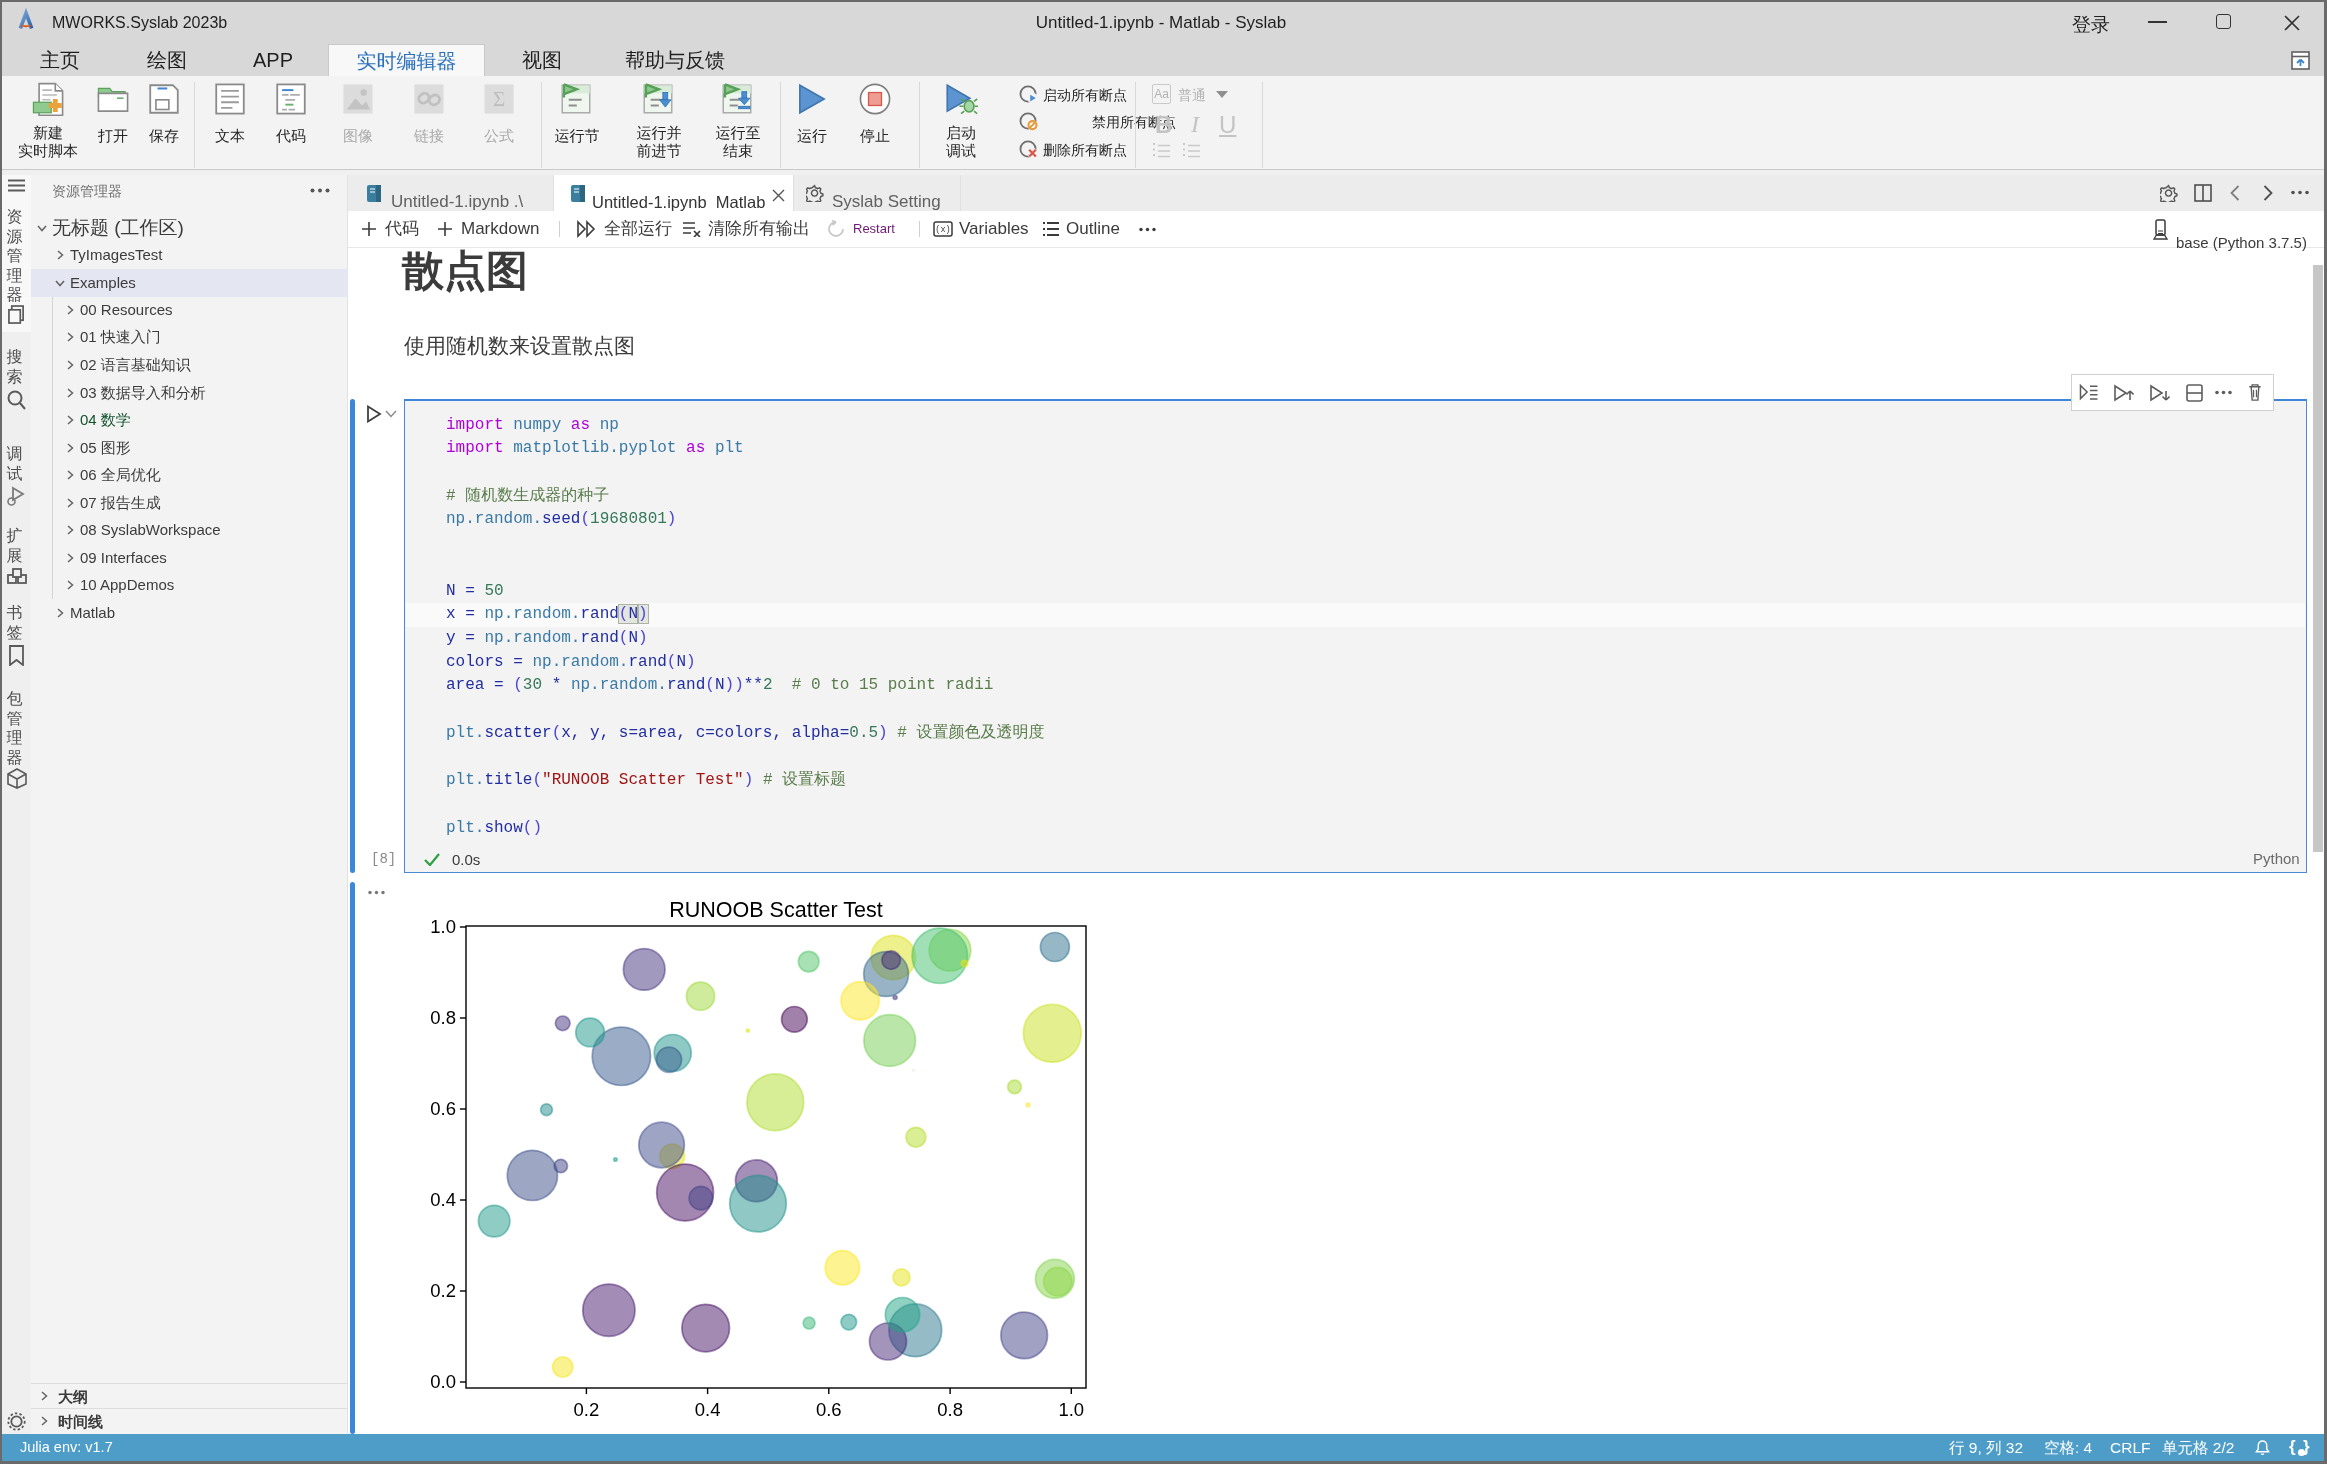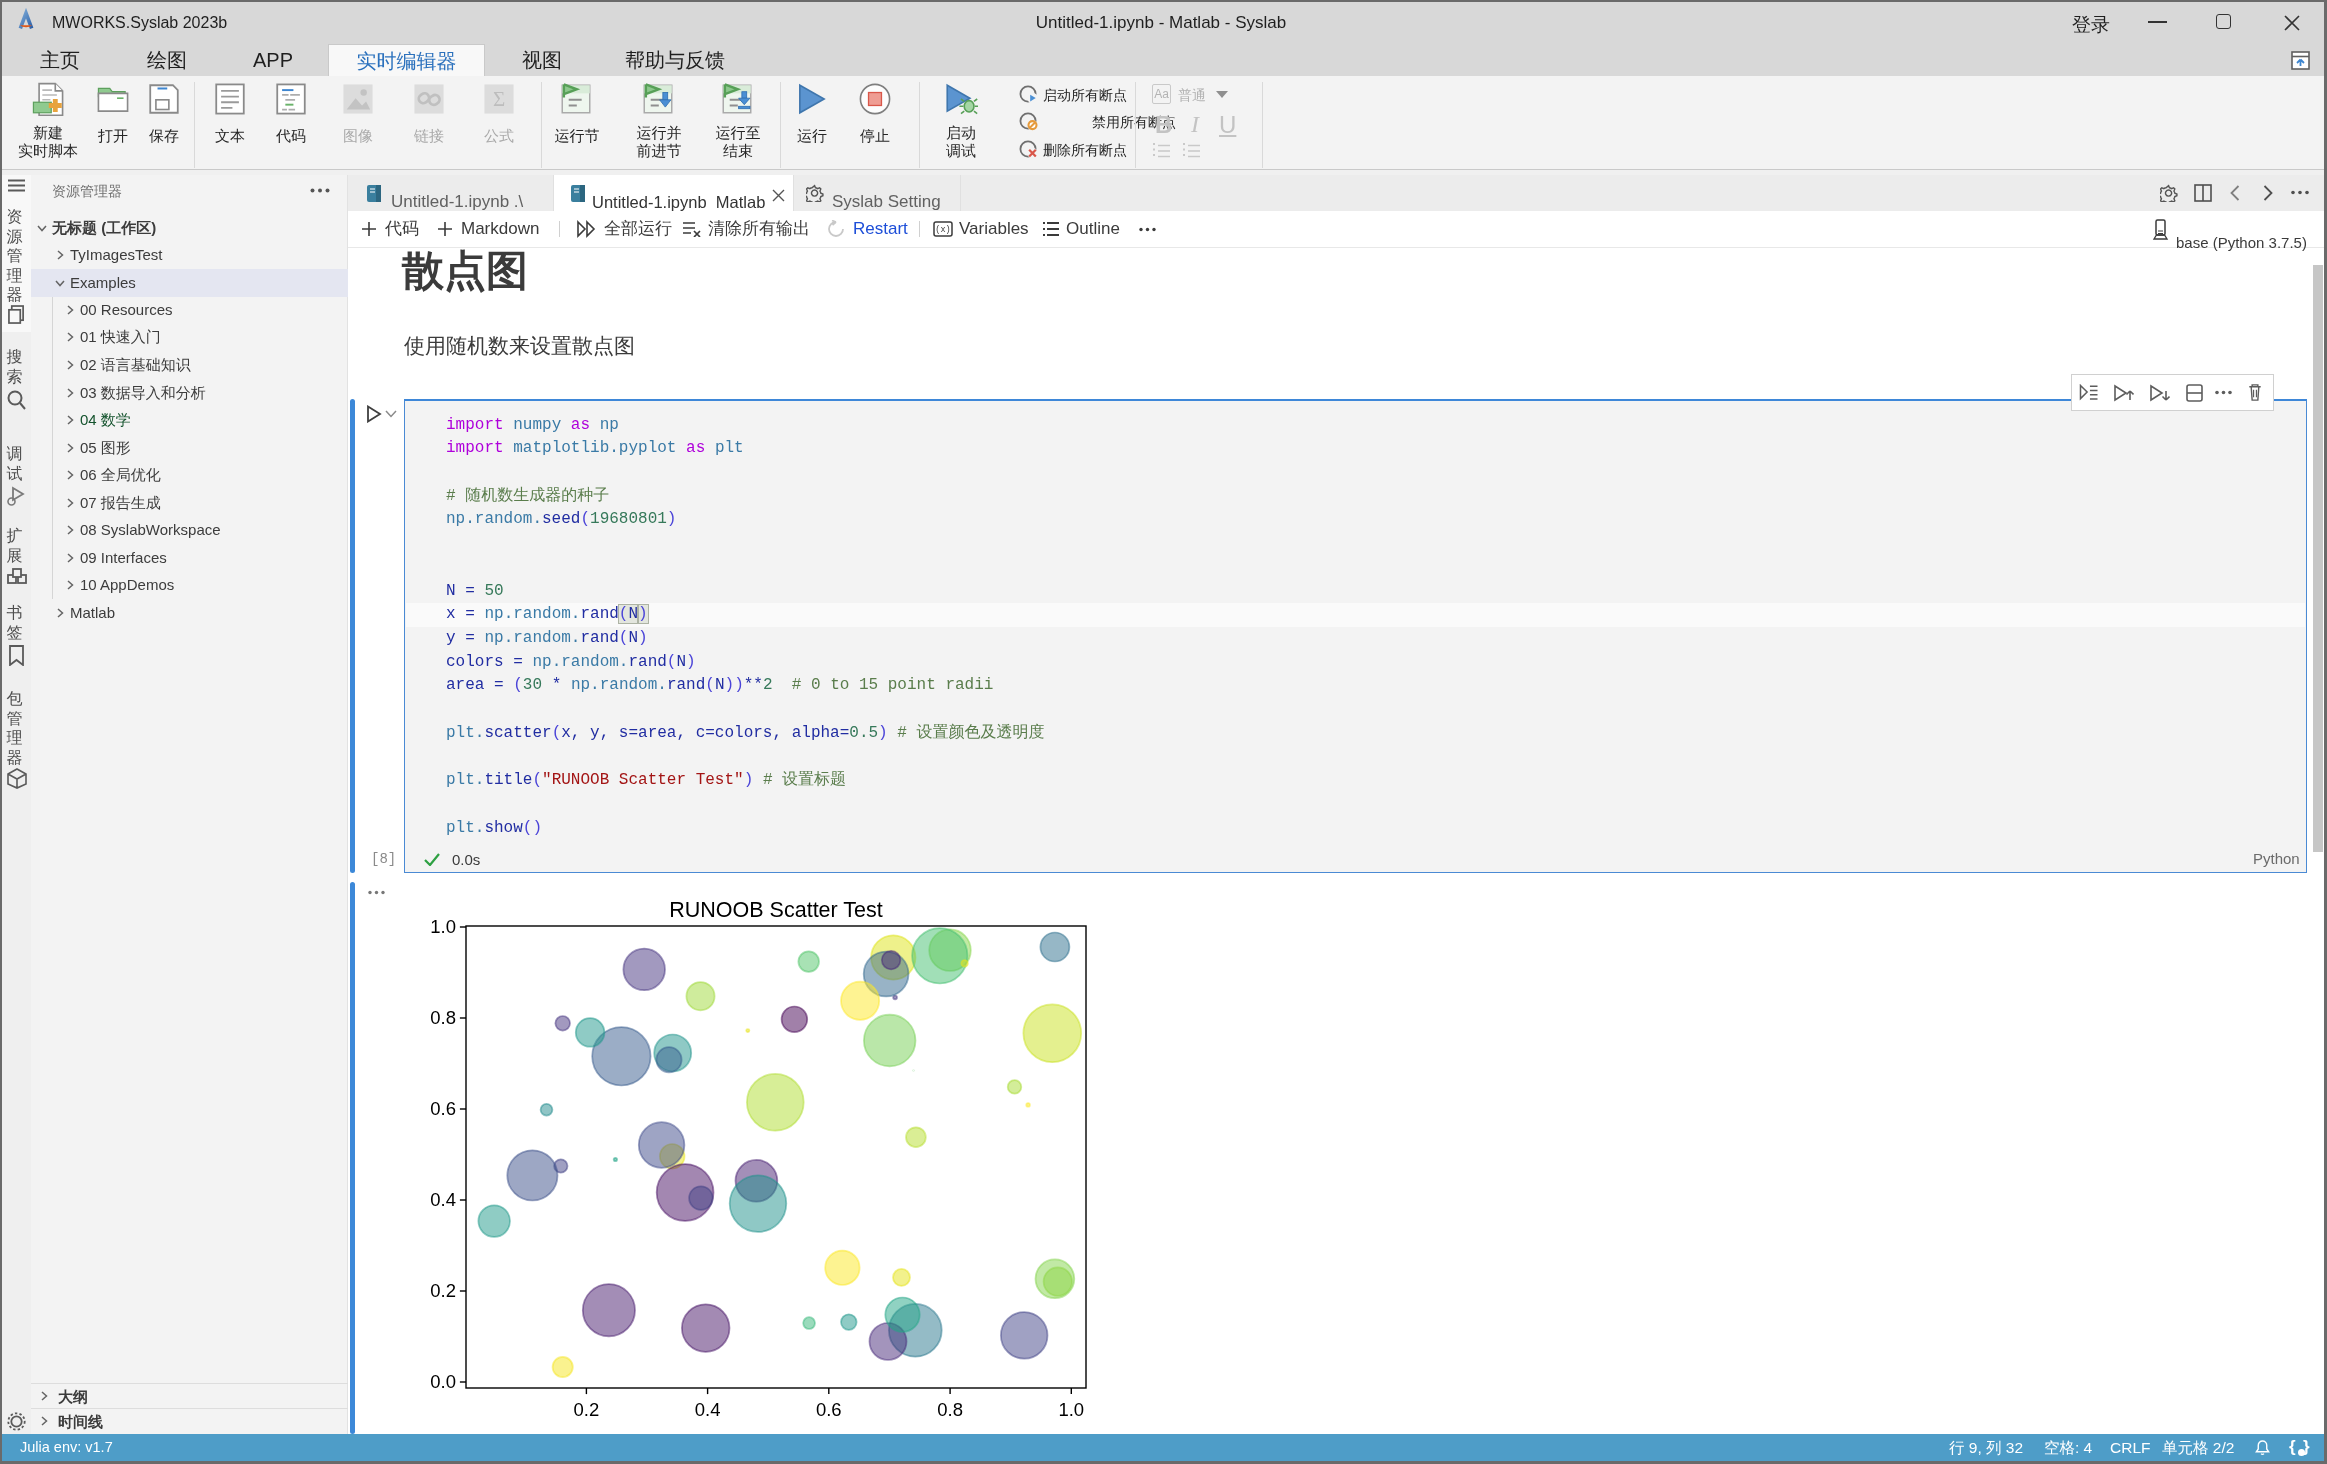--- a/index.html
+++ b/index.html
@@ -240,21 +240,21 @@
     <circle cx="9.5" cy="9.5" r="8.2" stroke="#5a5a5a" stroke-width="1.8" fill="none" stroke-dasharray="2.4 2.2"></circle>
   </svg>
 <div class="abs explorer"></div>
 <div class="abs " style="left:52px;top:183px;font-size:14px;color:#6f6f6f;white-space:nowrap;">资源管理器</div>
 <svg class="abs" style="left:310px;top:188px" width="20" height="5" viewBox="0 0 20 5" fill="none">
     <circle cx="2.5" cy="2.5" r="2" fill="#555"></circle>
     <circle cx="10" cy="2.5" r="2" fill="#555"></circle>
     <circle cx="17.5" cy="2.5" r="2" fill="#555"></circle>
   </svg>
 <div class="abs" style="left:31px;top:269px;width:317px;height:28px;background:#e4e6f1;"></div>
-<div class="abs " style="left:52px;top:214px;font-size:15px;color:#3c3c3c;white-space:nowrap;font-weight:bold;height:28px;line-height:28px">无标题 (工作区)</div>
+<div class="abs " style="left:52px;top:214px;font-size:19px;color:#3c3c3c;white-space:nowrap;font-weight:normal;height:28px;line-height:28px">无标题 (工作区)</div>
 <svg class="abs" style="left:36px;top:222px" width="12" height="12" viewBox="0 0 12 12" fill="none">
     <path d="M2 4 L6 8.5 L10 4" stroke="#646464" stroke-width="1.5" fill="none"></path>
   </svg>
 <div class="abs " style="left:70px;top:241px;font-size:15px;color:#3c3c3c;white-space:nowrap;height:28px;line-height:28px">TyImagesTest</div>
 <svg class="abs" style="left:54px;top:249px" width="12" height="12" viewBox="0 0 12 12" fill="none">
     <path d="M4 2 L8.5 6 L4 10" stroke="#646464" stroke-width="1.5" fill="none"></path>
   </svg>
 <div class="abs " style="left:70px;top:269px;font-size:15px;color:#3c3c3c;white-space:nowrap;height:28px;line-height:28px">Examples</div>
 <svg class="abs" style="left:54px;top:277px" width="12" height="12" viewBox="0 0 12 12" fill="none">
     <path d="M2 4 L6 8.5 L10 4" stroke="#646464" stroke-width="1.5" fill="none"></path>
@@ -378,21 +378,21 @@
 <div class="abs " style="left:604px;top:211px;font-size:17px;color:#3b3b3b;white-space:nowrap;height:36px;line-height:36px">全部运行</div>
 <svg class="abs" style="left:682px;top:221px" width="19" height="16" viewBox="0 0 19 16" fill="none">
     <path d="M1 2 h12 M1 7 h12 M1 12 h8" stroke="#3b3b3b" stroke-width="1.7"></path>
     <path d="M12 10 l6 6 M18 10 l-6 6" stroke="#3b3b3b" stroke-width="1.7"></path>
   </svg>
 <div class="abs " style="left:708px;top:211px;font-size:17px;color:#3b3b3b;white-space:nowrap;height:36px;line-height:36px">清除所有输出</div>
 <svg class="abs" style="left:827px;top:220px" width="18" height="18" viewBox="0 0 18 18" fill="none">
     <path d="M9 2 a7 7 0 1 0 7 7" stroke="#c9c9c9" stroke-width="1.8" fill="none"></path>
     <path d="M9 2 l-4 -1.5 M9 2 l-3.5 3" stroke="#c9c9c9" stroke-width="1.8"></path>
   </svg>
-<div class="abs " style="left:853px;top:211px;font-size:17px;color:#1d4ed8;white-space:nowrap;height:36px;line-height:36px">Restart</div>
+<div class="abs " style="left:853px;top:211px;font-size:13px;color:#701a75;white-space:nowrap;height:36px;line-height:36px">Restart</div>
 <div class="abs" style="left:919px;top:221px;width:1px;height:16px;background:#d0d0d0;"></div>
 <svg class="abs" style="left:933px;top:221px" width="20" height="16" viewBox="0 0 20 16" fill="none">
     <rect x="1" y="1" width="18" height="14" rx="2" stroke="#3b3b3b" stroke-width="1.5" fill="none"></rect>
     <text x="10" y="11" font-size="8.5" fill="#3b3b3b" text-anchor="middle" font-family="Liberation Mono">(x)</text>
   </svg>
 <div class="abs " style="left:959px;top:211px;font-size:17px;color:#3b3b3b;white-space:nowrap;height:36px;line-height:36px">Variables</div>
 <svg class="abs" style="left:1042px;top:221px" width="18" height="16" viewBox="0 0 18 16" fill="none">
     <path d="M5 2 h12 M5 8 h12 M5 14 h12" stroke="#3b3b3b" stroke-width="1.8"></path>
     <path d="M1 2 h2 M1 8 h2 M1 14 h2" stroke="#3b3b3b" stroke-width="1.8"></path>
   </svg>

